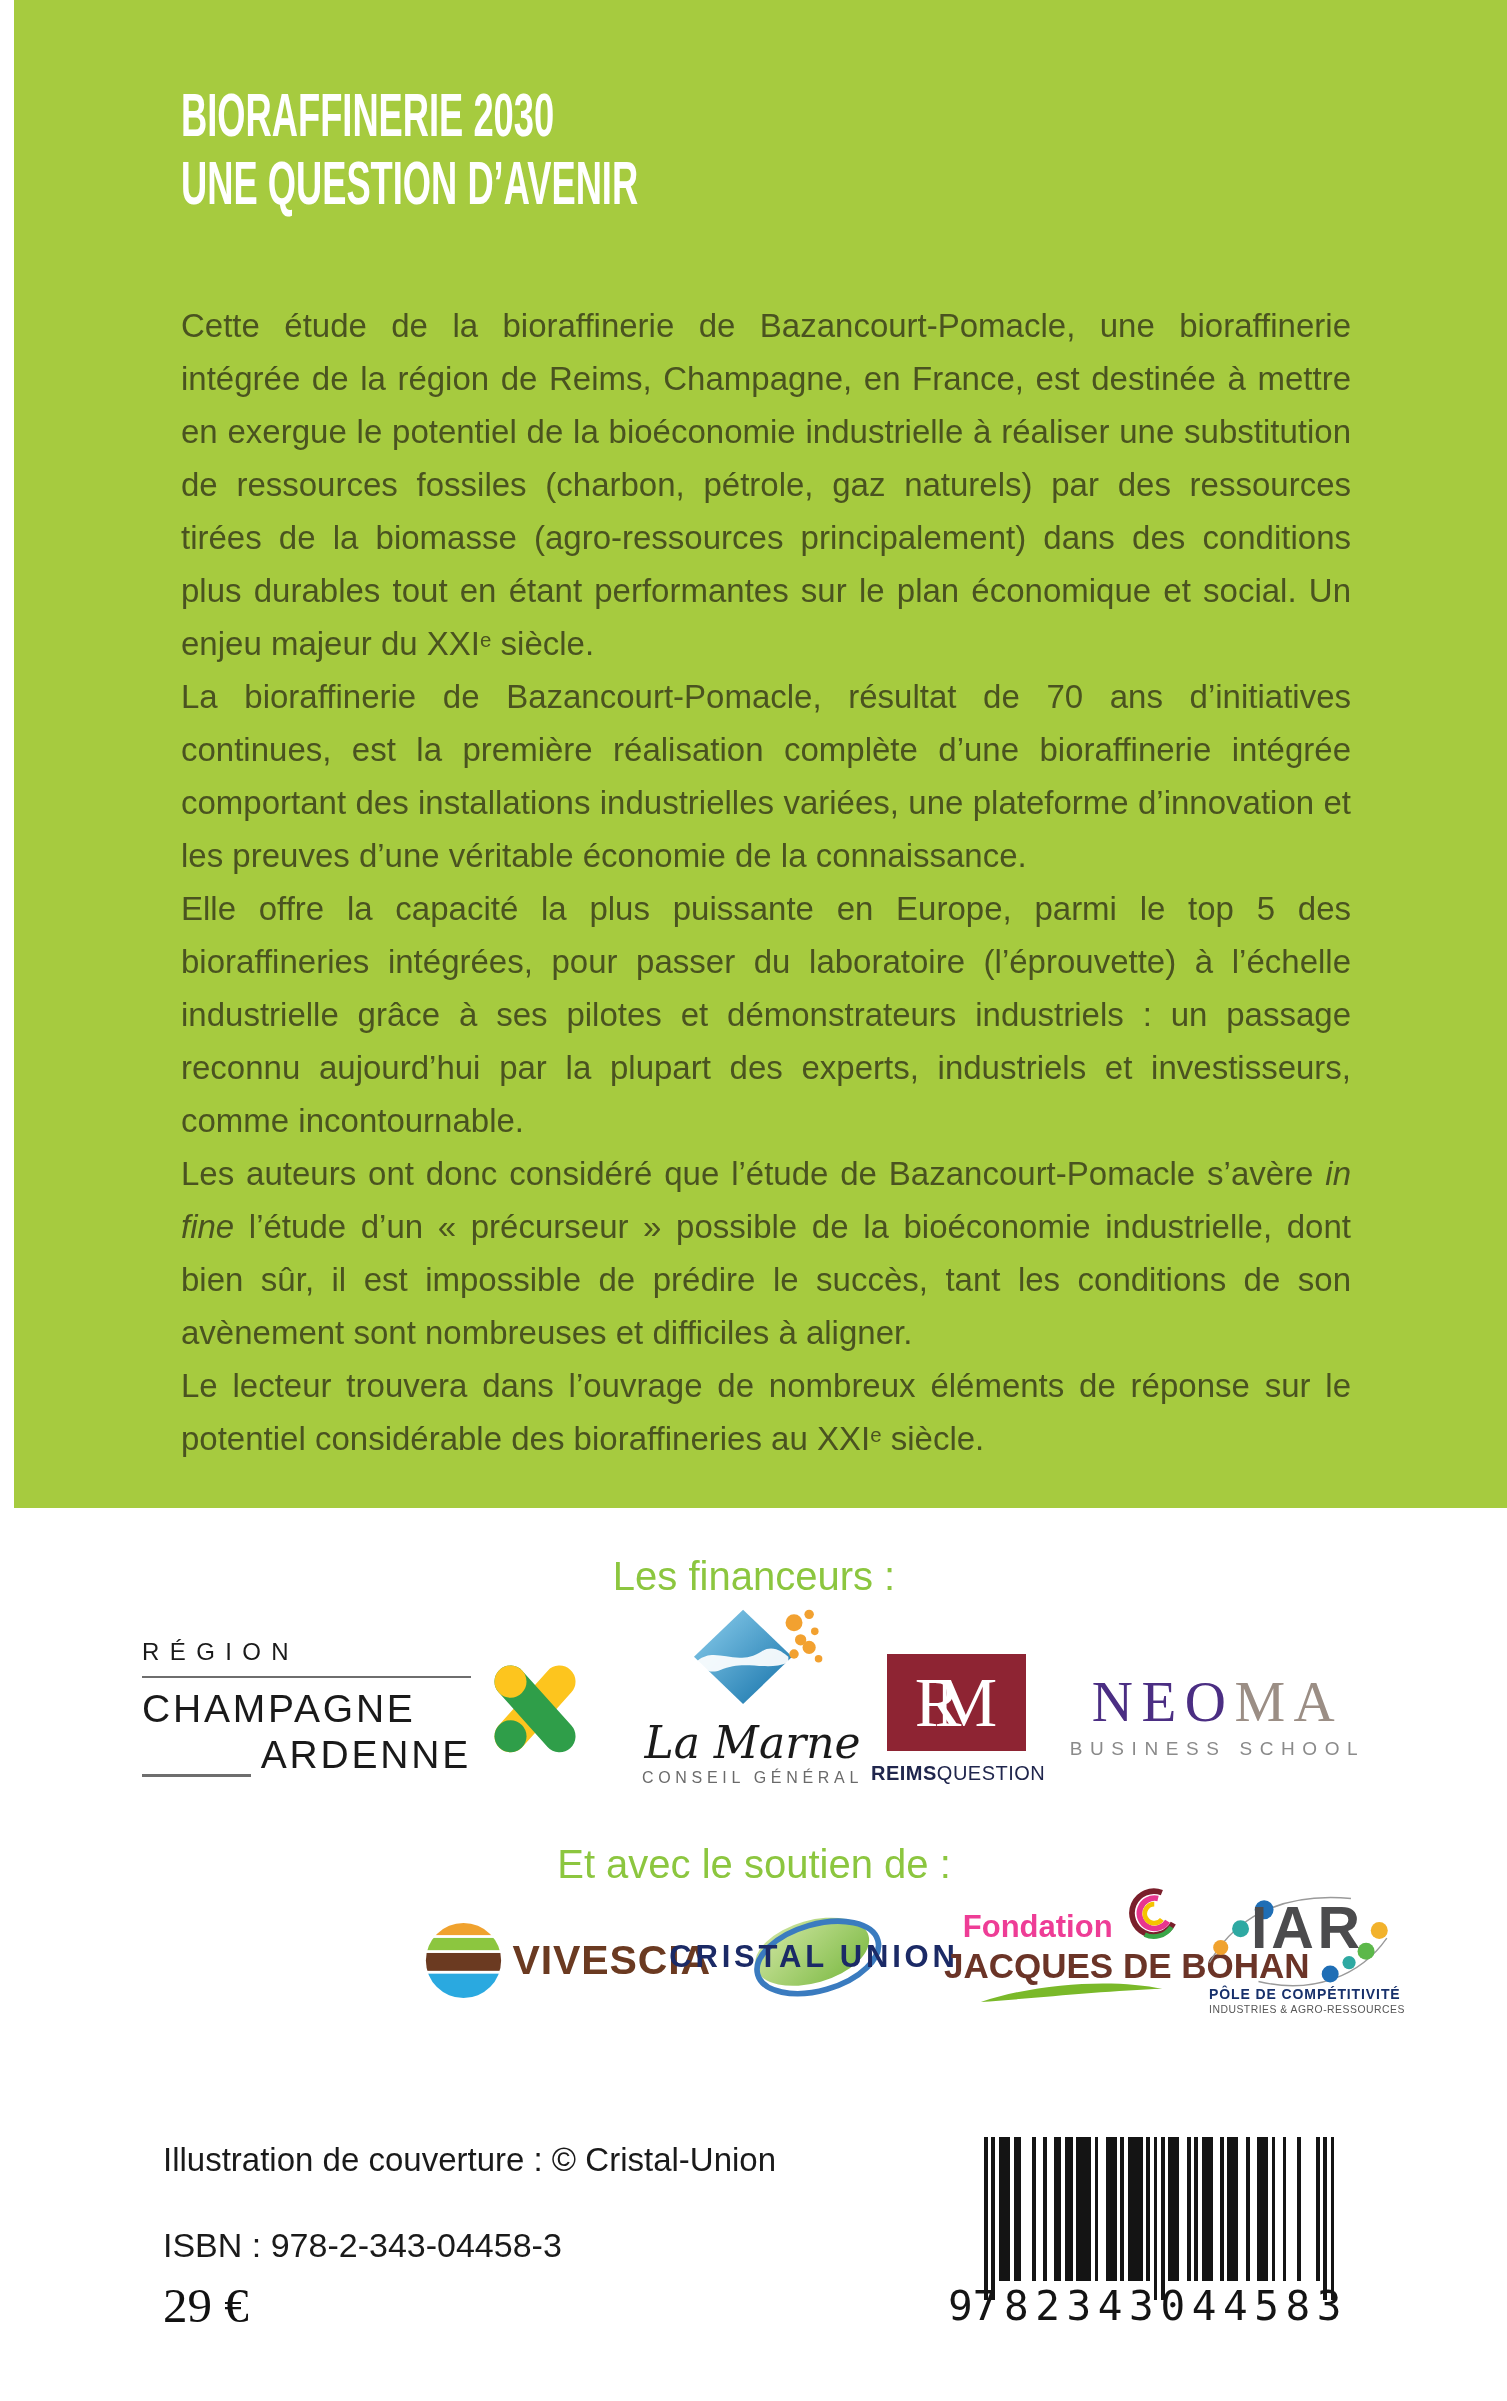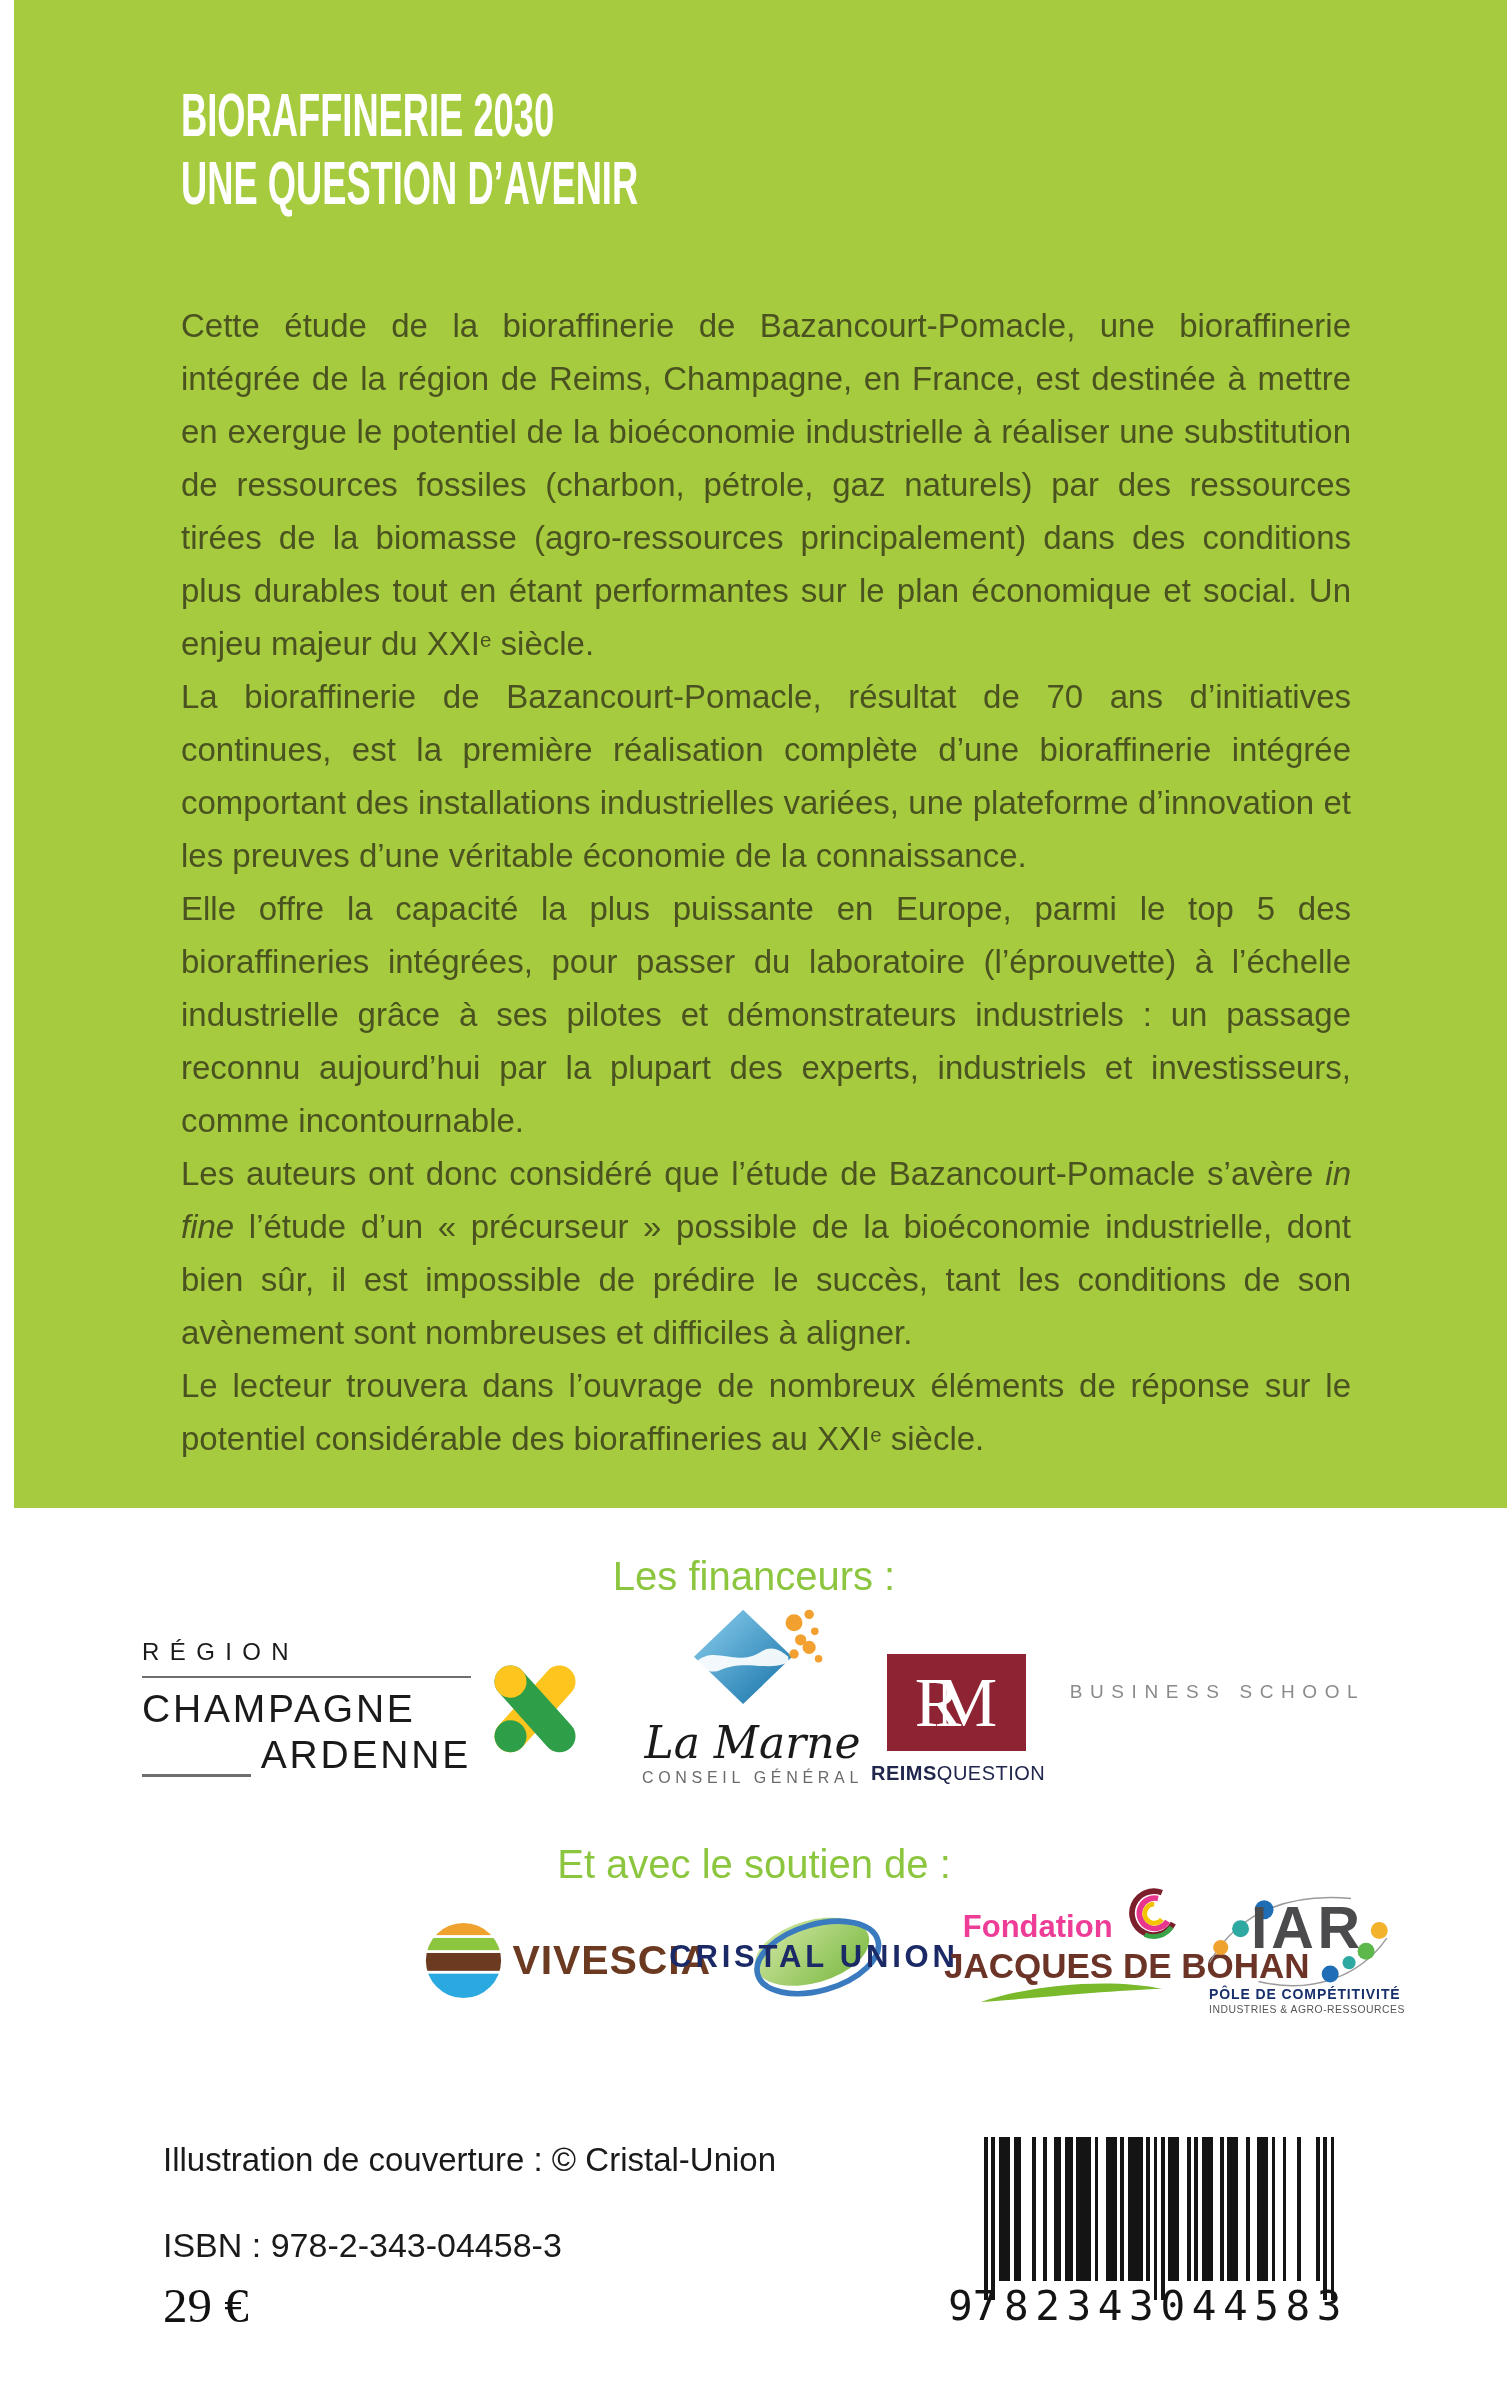--- a/index.html
+++ b/index.html
@@ -170,20 +170,23 @@
     <div class="rm-square">
       <span class="rm-mono">R</span>
       <span class="rm-mono rm-m">M</span>
     </div>
     <div class="rm-label">
       <span class="b">REIMS</span><span>QUESTION</span>
     </div>
   </div>
 
   <div class="logo logo-neoma">
+    <div class="neoma-word">
+      <span class="neo">NEO</span><span class="ma">MA</span>
+    </div>
     <div class="neoma-caption">BUSINESS SCHOOL</div>
   </div>
 
   <div class="section-label label-soutien">Et avec le soutien de :</div>
 
 
   <div class="logo logo-viv">
     <svg width="79" height="79" viewBox="0 0 84 84">
       <defs>
           <clipPath id="vivClip">

